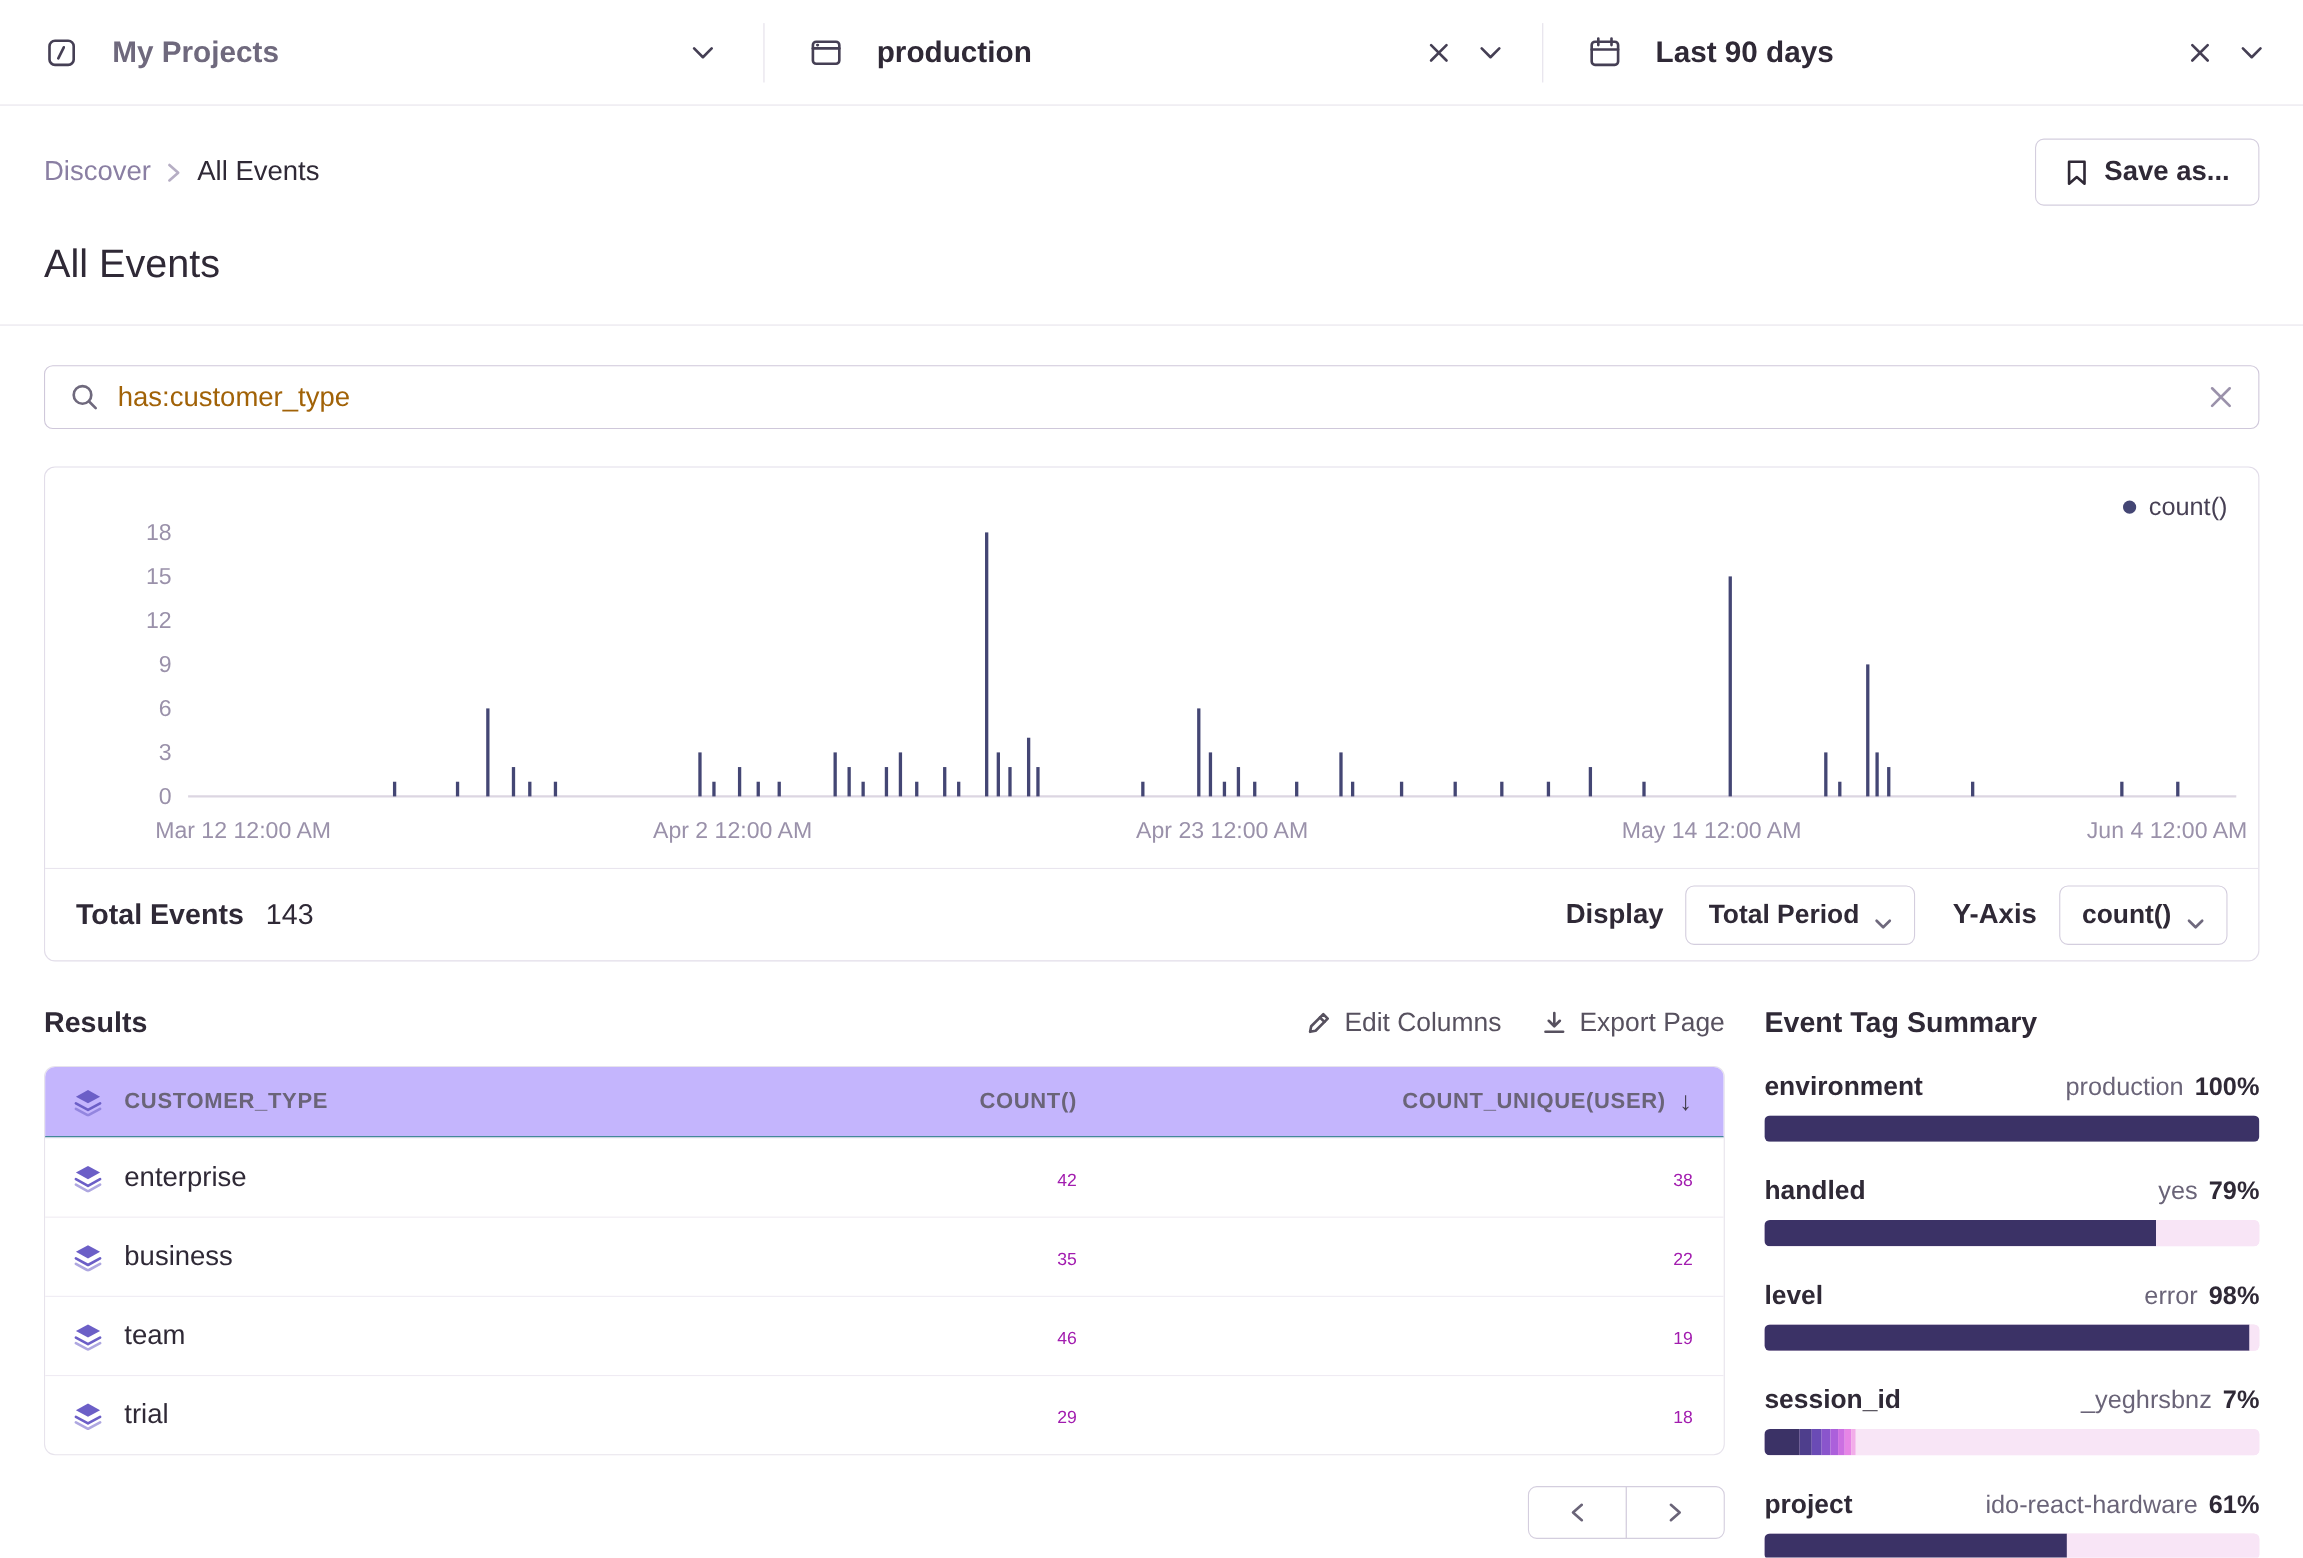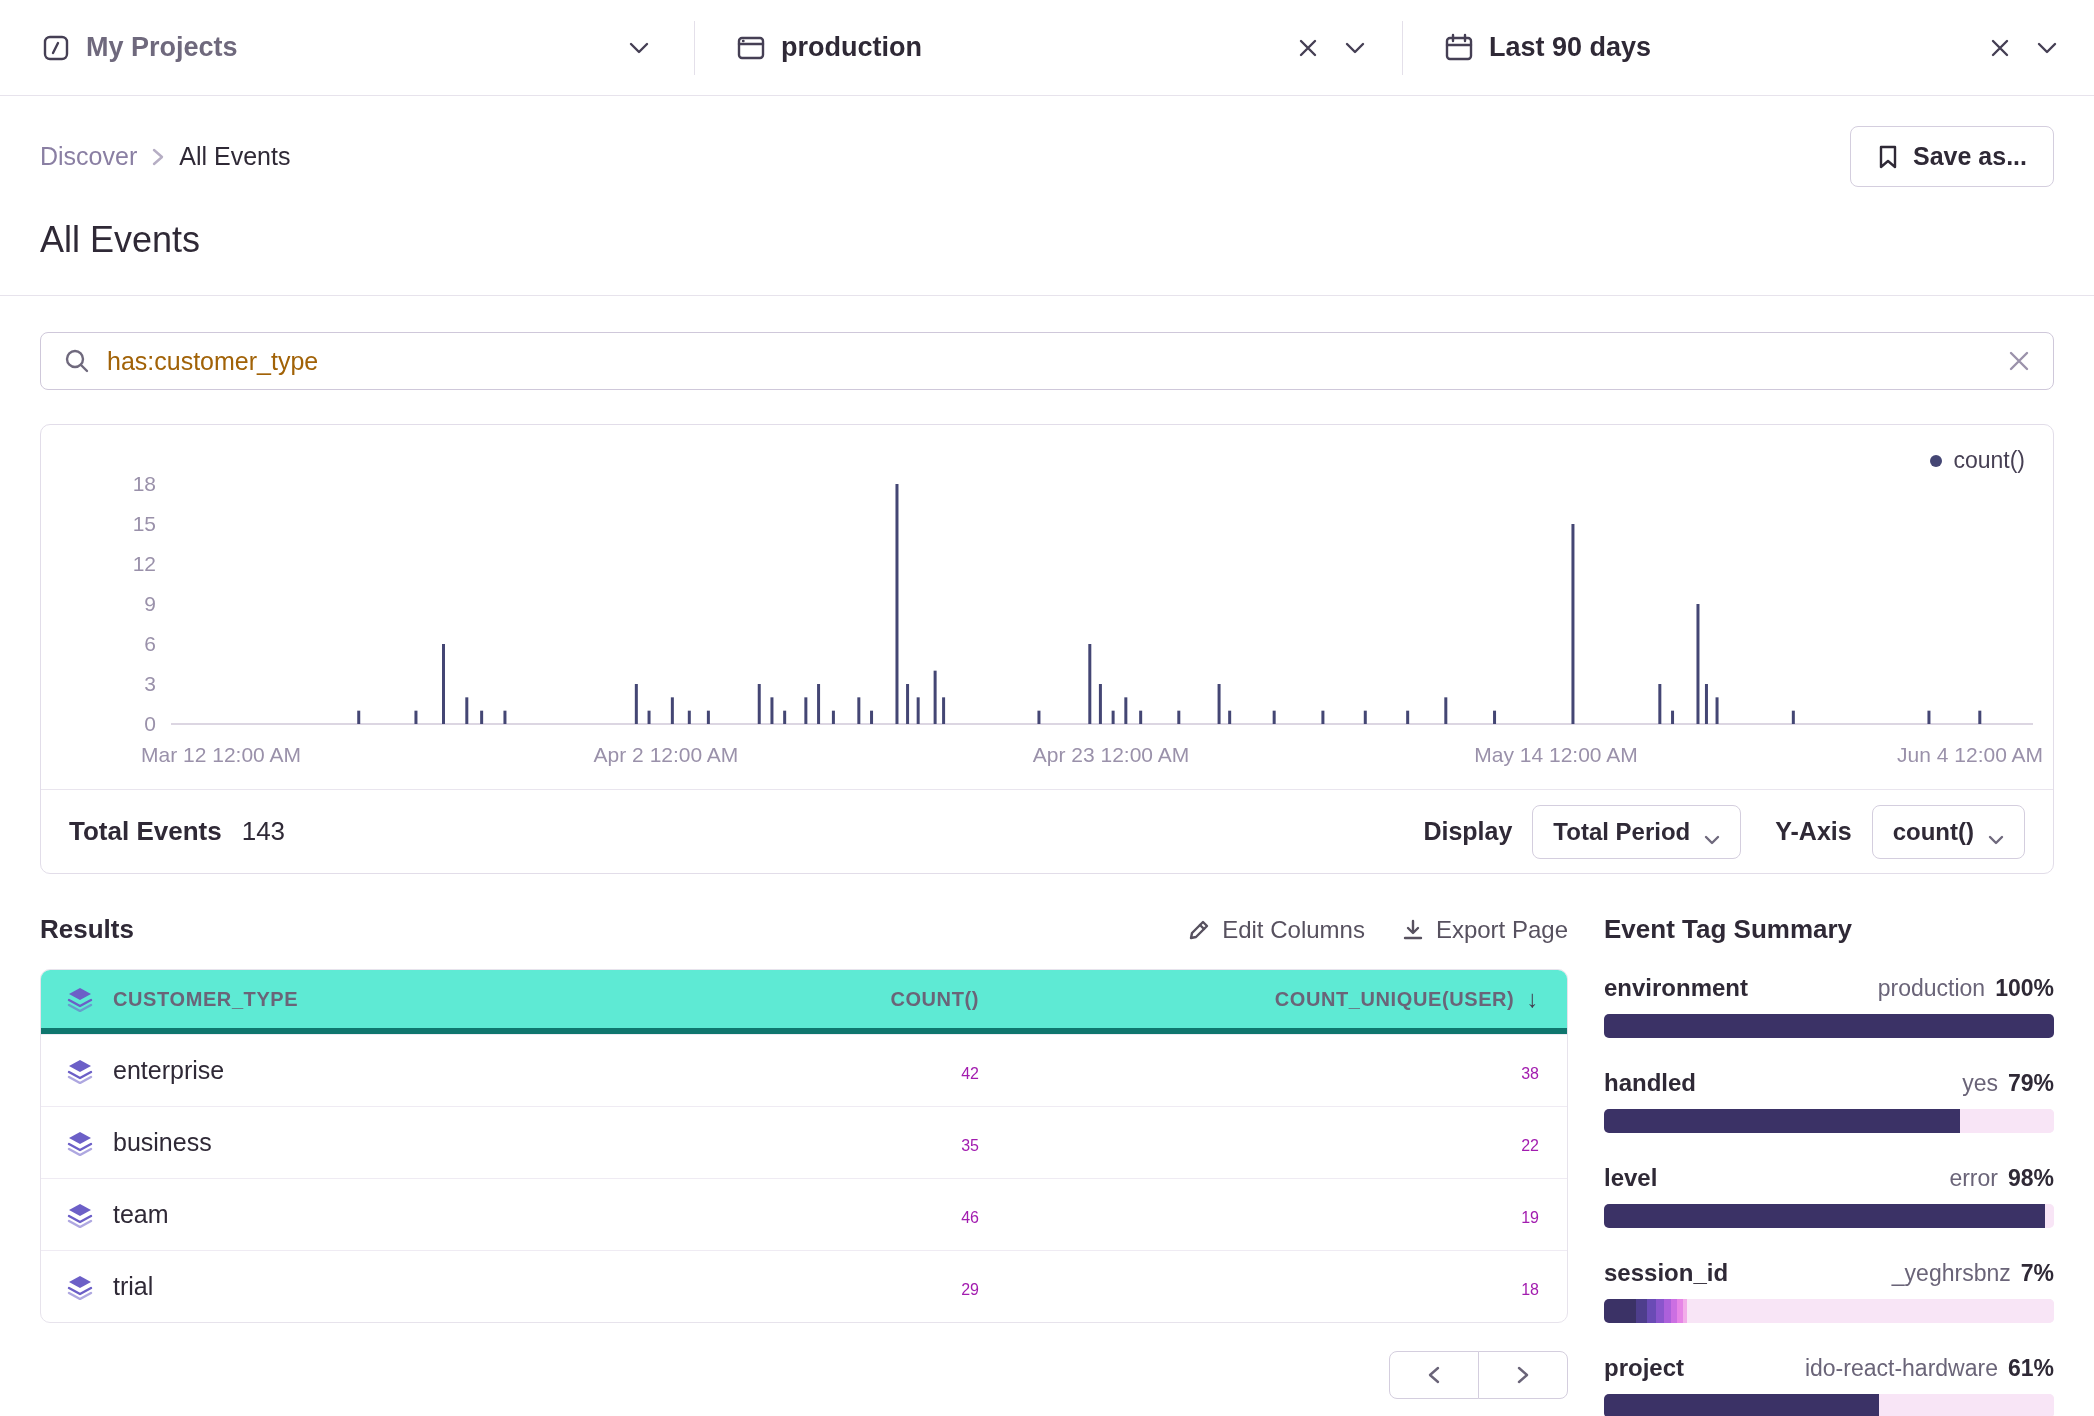--- a/index.html
+++ b/index.html
@@ -8,21 +8,21 @@
     width: 2094px; height: 1416px; overflow: hidden;
     font-family: "Liberation Sans", sans-serif;
     color: #2f2936; font-size: 25px;
   }
   svg { display: block; }
   .stroke-ic { stroke: currentColor; fill: none; stroke-width: 2.4; stroke-linecap: round; stroke-linejoin: round; }
 
   
   .topbar { height: 96px; display: flex; align-items: center; border-bottom: 1px solid #e7e3ec; background: #fff; }
   .tb-section { display: flex; align-items: center; justify-content: space-between; height: 100%; cursor: pointer; }
-  .tb-left { display: flex; align-items: center; gap: 14px; }
+  .tb-left { display: flex; align-items: center; gap: 30px; }
   .tb-projects { width: 694px; padding: 0 44px 0 40px; }
   .tb-env { width: 707px; padding: 0 36px 0 40px; }
   .tb-date { flex: 1; padding: 0 36px 0 40px; }
   .tb-label { font-size: 27px; font-weight: 600; color: #2f2936; }
   .tb-label.muted { color: #6f697d; }
   .tb-icon { color: #453f54; }
   .tb-ctrls { display: flex; align-items: center; gap: 26px; color: #453f54; }
   .tb-divider { width: 1px; height: 54px; background: #e4e0ea; }
 
   
@@ -66,21 +66,21 @@
   
   .results-grid { margin: 40px 40px 0 40px; display: flex; gap: 36px; align-items: flex-start; }
   .results-left { width: 1528px; flex: none; }
   .results-head { display: flex; align-items: center; justify-content: space-between; margin-bottom: 24px; }
   .results-title { font-size: 26px; font-weight: 700; }
   .table-actions { display: flex; align-items: center; gap: 36px; }
   .tbl-action { display: flex; align-items: center; gap: 11px; color: #57515f; font-size: 24px; cursor: pointer; }
 
   .etable { border: 1px solid #e7e3ec; border-radius: 10px; overflow: hidden; background: #fff; }
   .erow { display: grid; grid-template-columns: 1fr 300px 560px; align-items: center; }
-  .ehead { background: #5eead4; height: 64px; border-bottom: 6px solid #0f766e; }
+  .ehead { background: #c4b5fd; height: 64px; border-bottom: 1px solid #0f766e; }
   .ehead .cell { font-size: 20px; font-weight: 600; letter-spacing: 0.6px; color: #6a6478; }
   .cell { padding: 0 28px; }
   .cell.first { display: flex; align-items: center; gap: 20px; padding-left: 26px; }
   .cell.num { text-align: right; }
   .sort-wrap { display: inline-flex; align-items: center; gap: 12px; }
   .sort-arrow { color: #433d4f; font-size: 24px; font-weight: 400; }
   .drow { height: 72px; border-top: 1px solid #efebf3; cursor: pointer; }
   .drow:first-of-type { border-top: none; }
   .drow .cell.first { font-size: 25px; color: #2f2936; }
   .num-link { color: #a21caf; font-size: 16px; cursor: pointer; }

